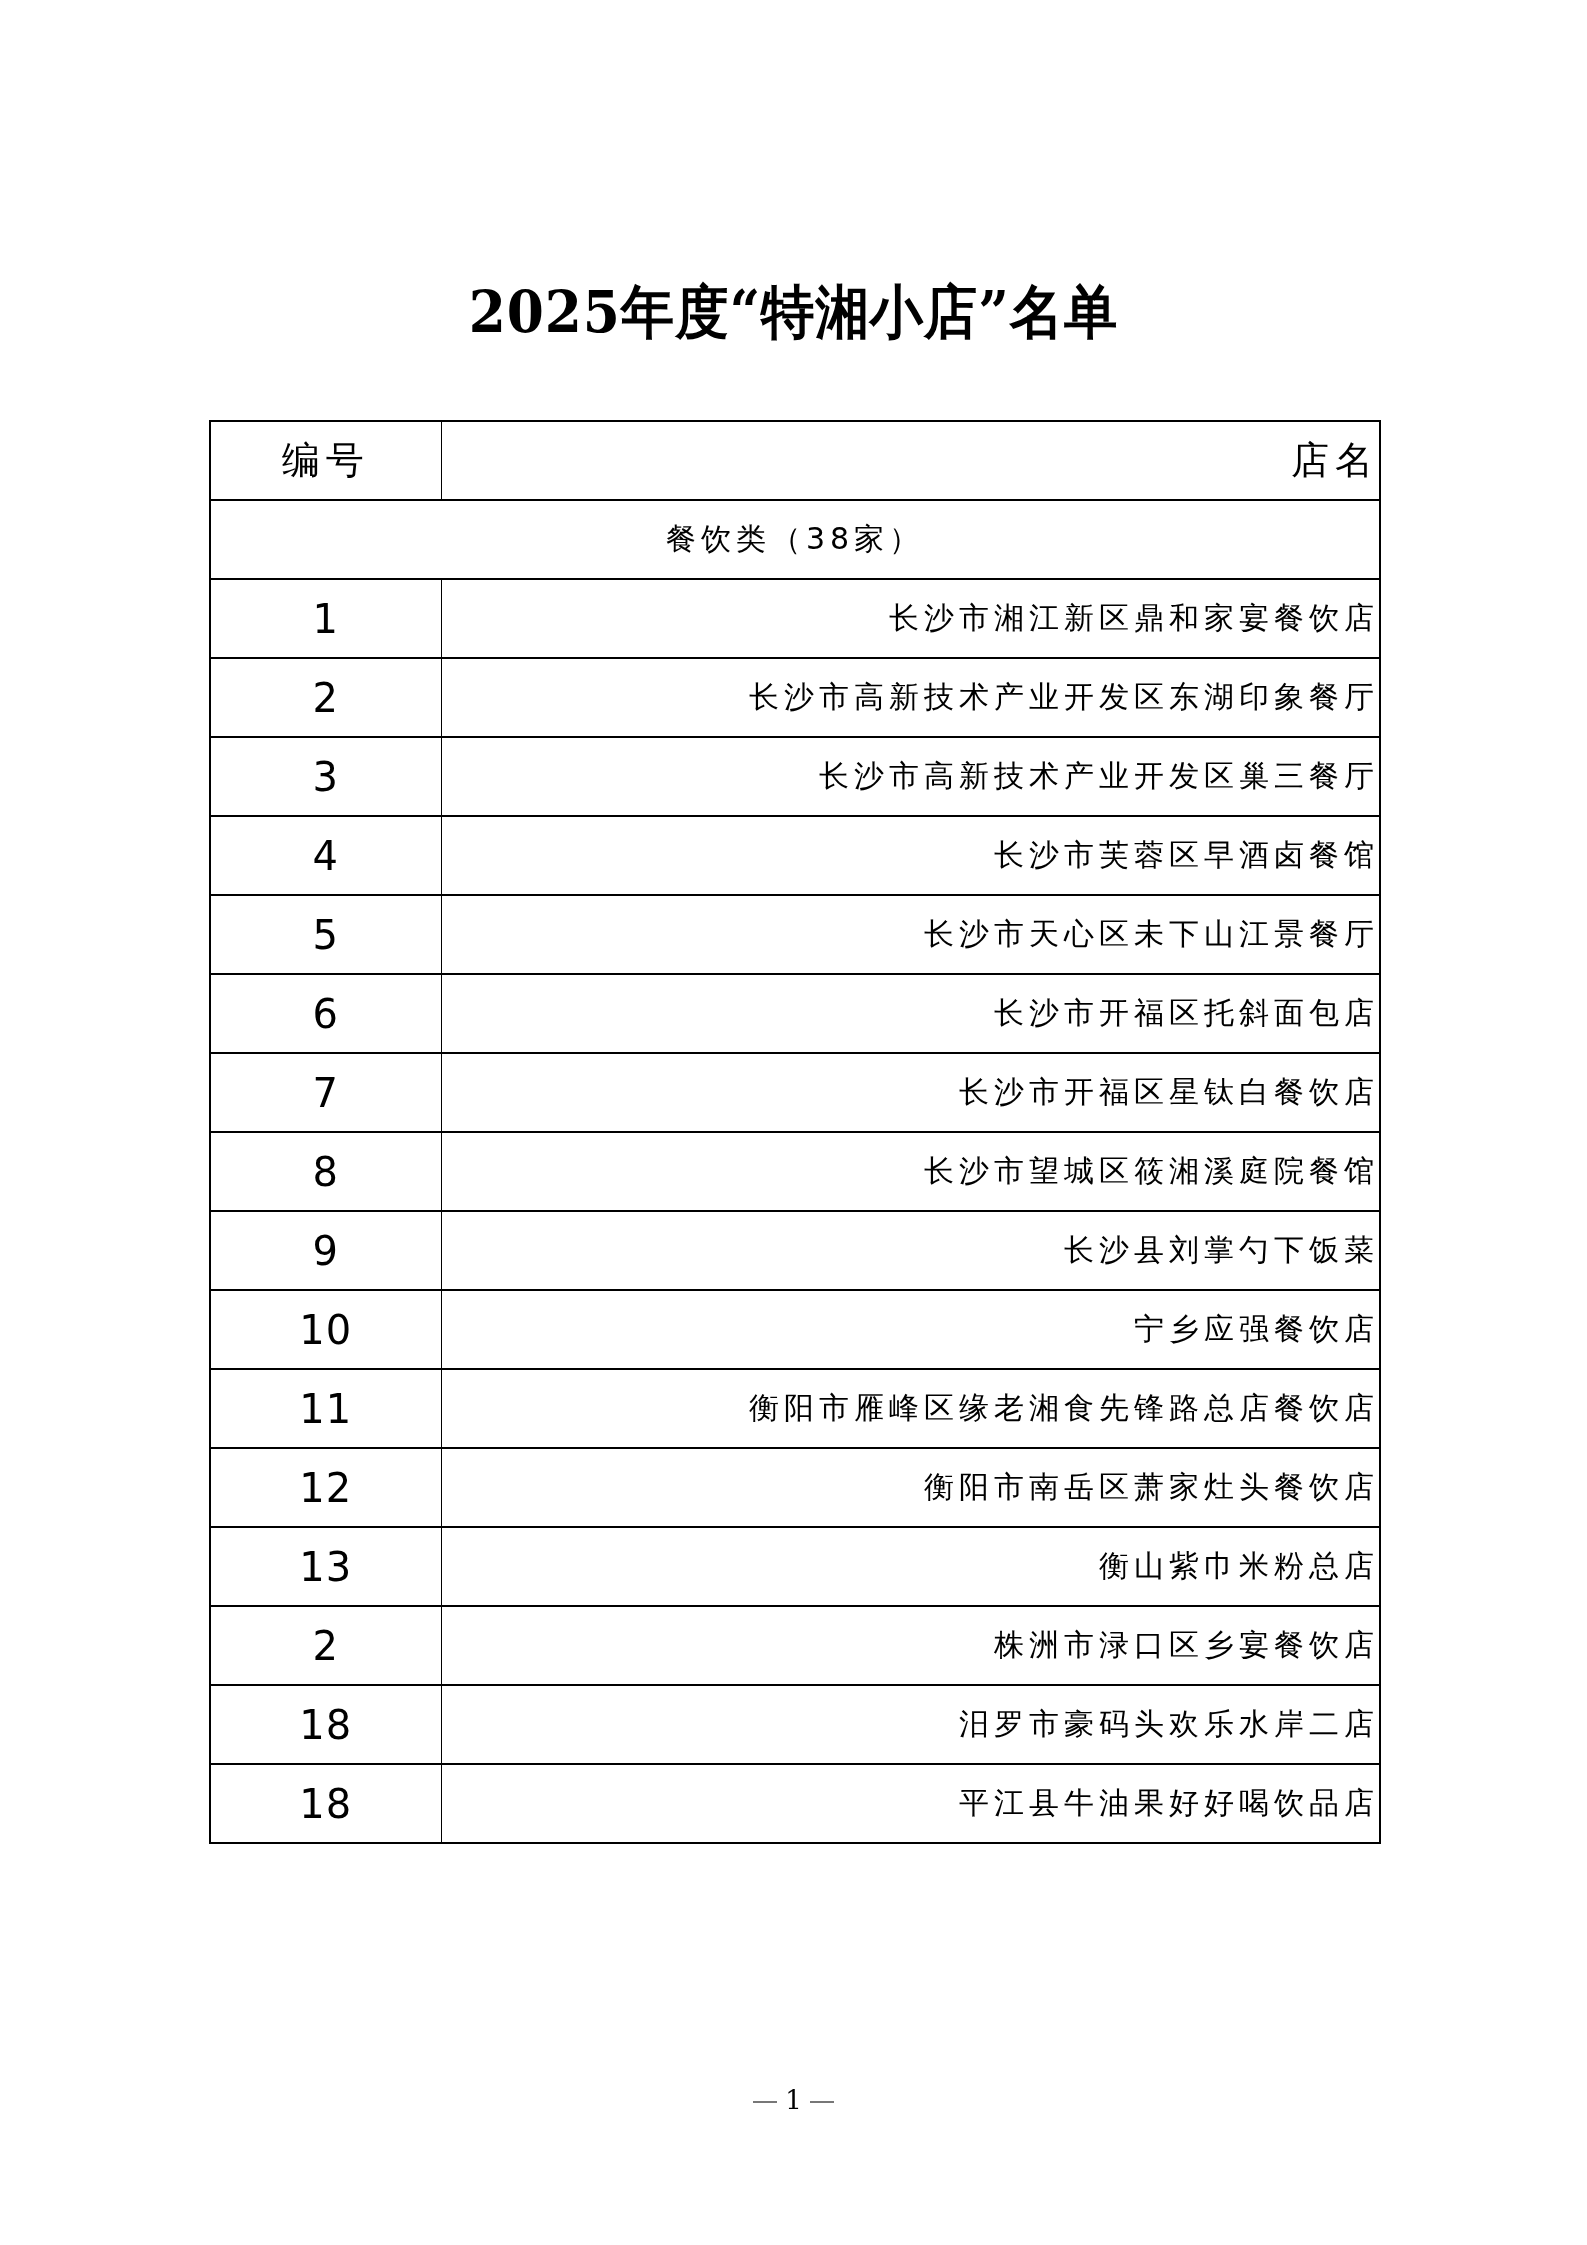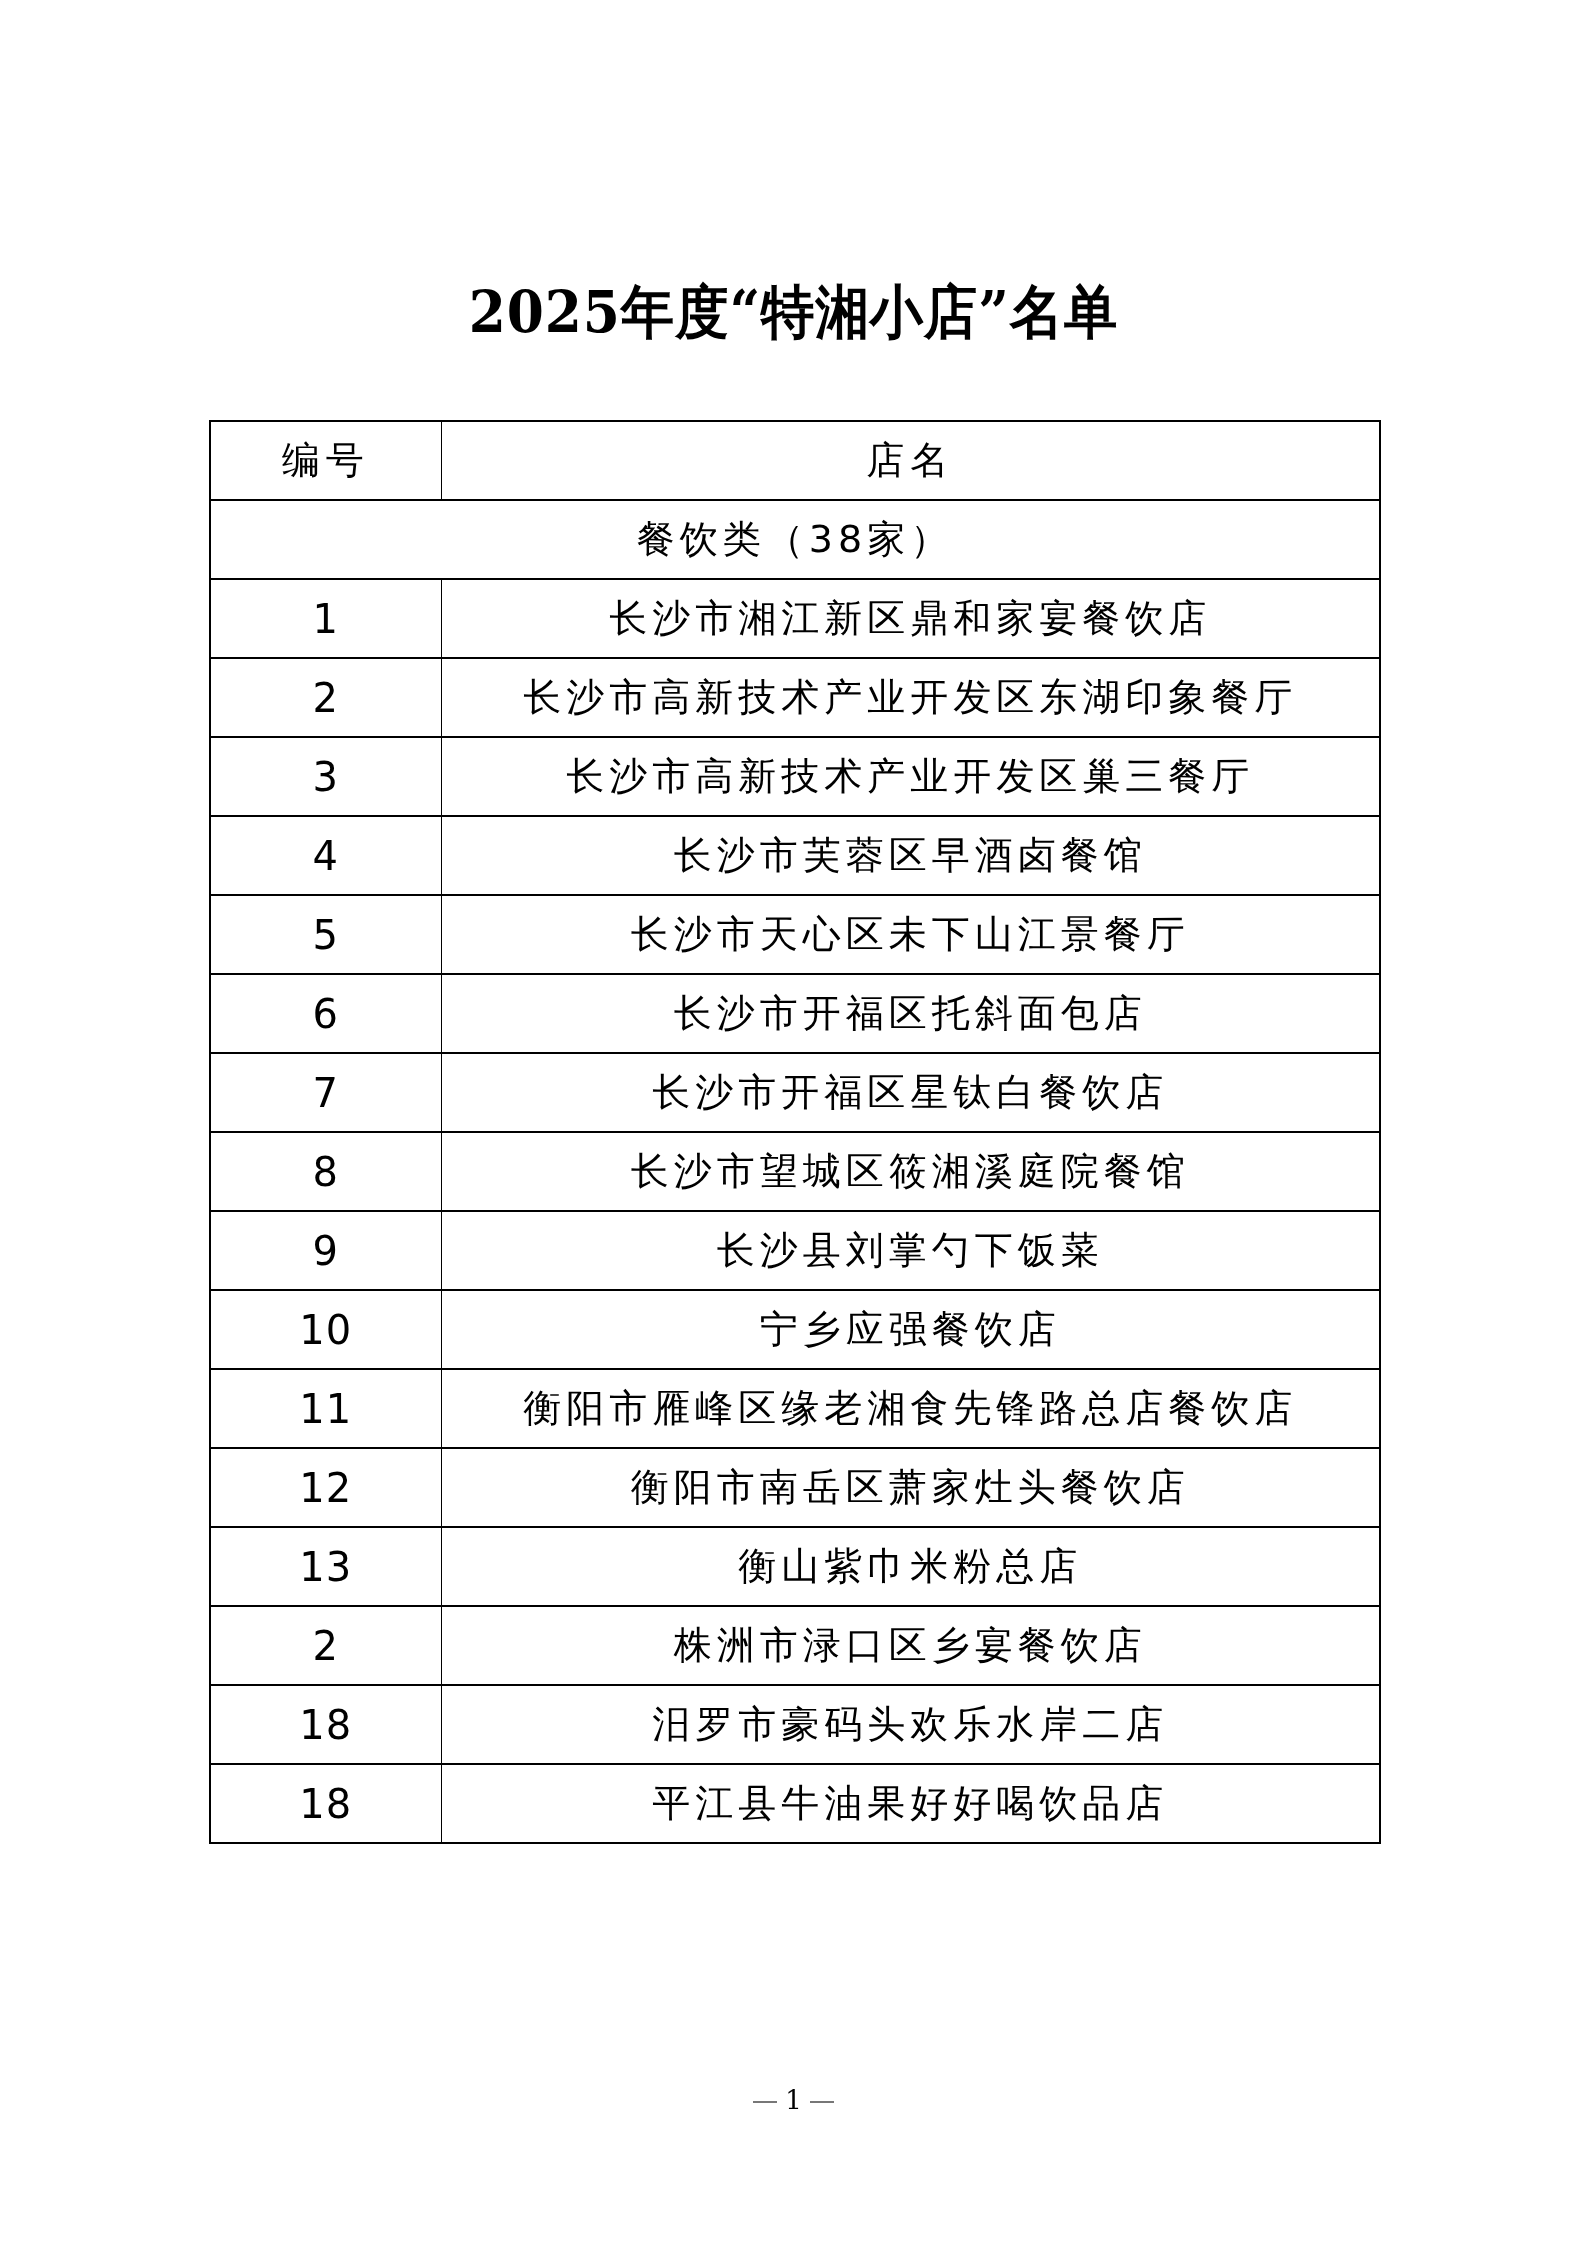--- a/index.html
+++ b/index.html
@@ -37,33 +37,34 @@
     }
     table.list col.c-num { width: 231px; }
     table.list col.c-name { width: 939px; }
     table.list td {
       border: 2px solid #000000;
       height: 77px;
       padding: 0;
       text-align: center;
       vertical-align: middle;
       font-family: "DejaVu Sans", "Liberation Sans", sans-serif;
-      font-size: 38px;
+      font-size: 30px;
       font-weight: normal;
       color: #000000;
     }
     table.list td.num {
       border-right-width: 1px;
       font-size: 40px;
       letter-spacing: 1px;
       margin-left: 21px;
     }
     table.list td.name {
       border-left-width: 1px;
       letter-spacing: 5px;
+      text-align: right;
     }
     table.list tr.head td {
       font-size: 38px;
       letter-spacing: 6px;
     }
     table.list tr.category td {
       letter-spacing: 5px;
     }
     .page-number {
       position: absolute;

